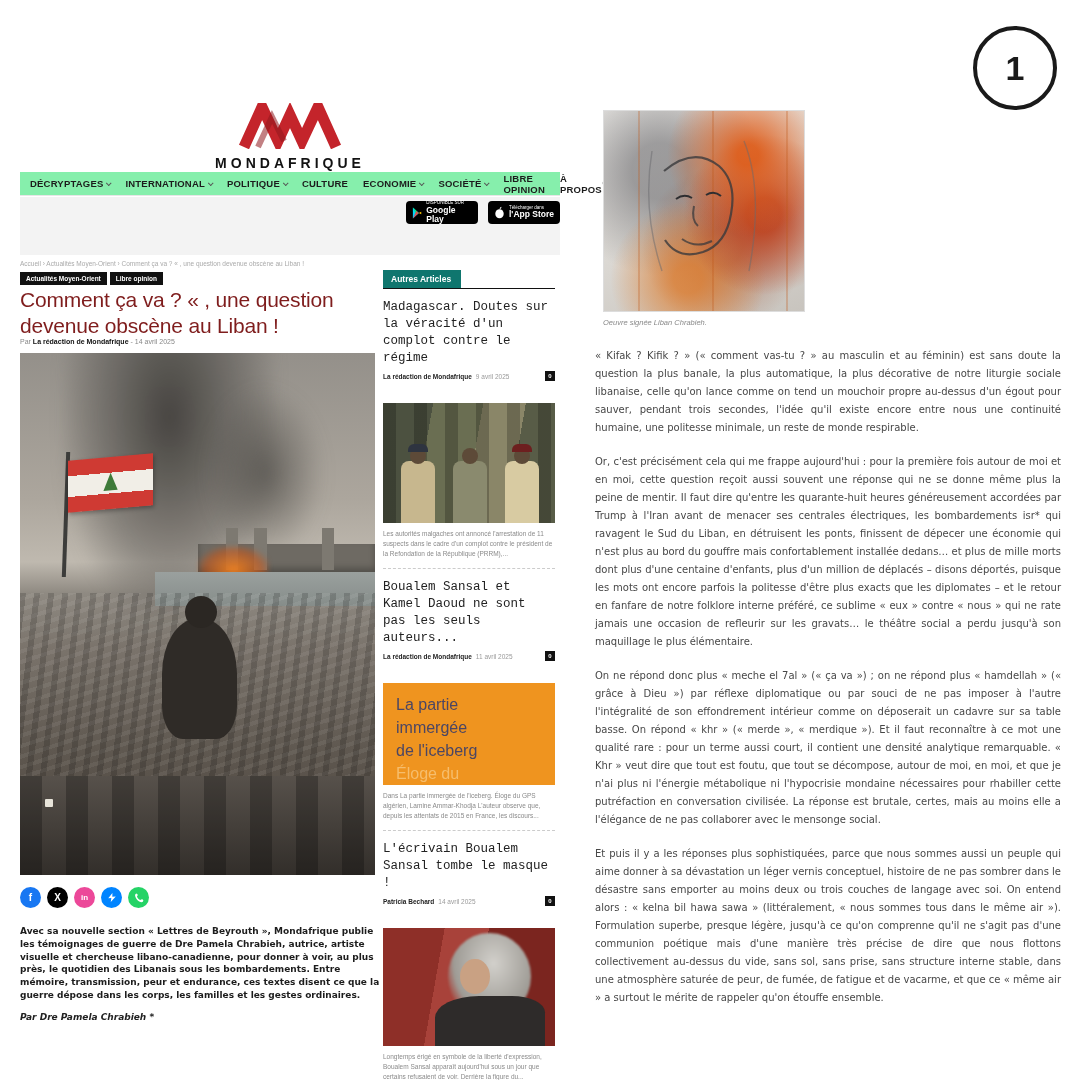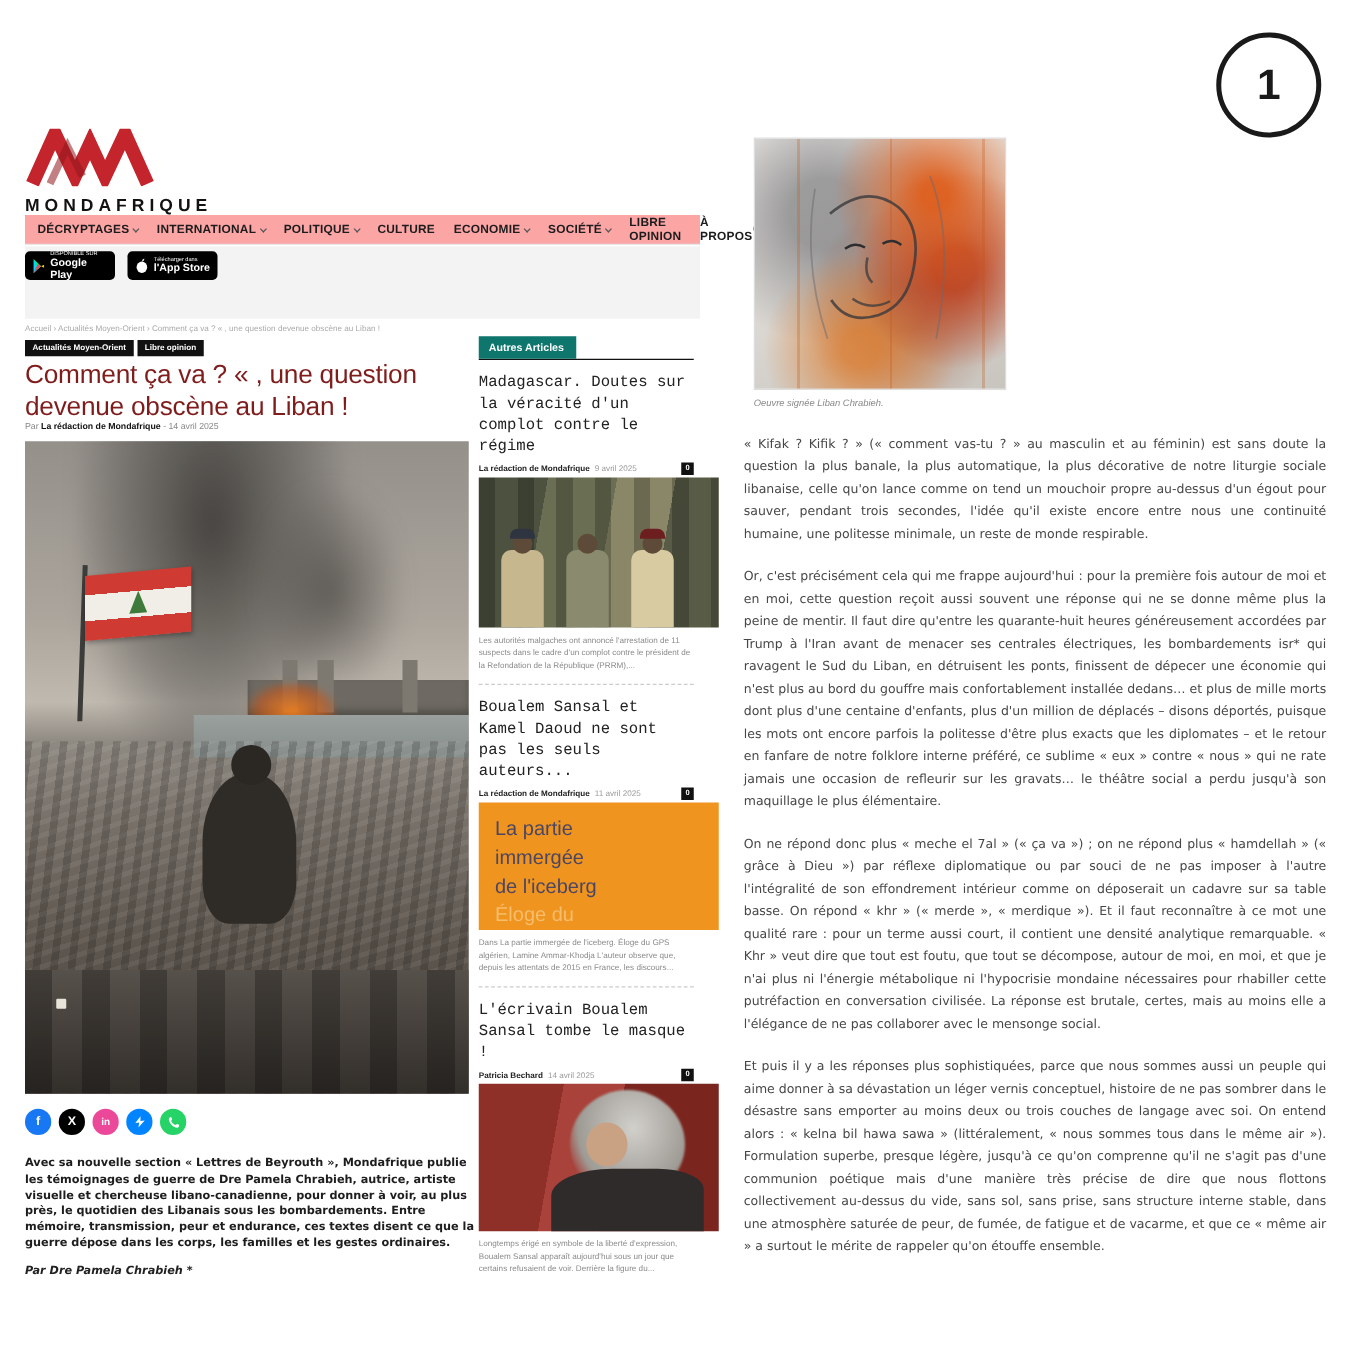--- a/index.html
+++ b/index.html
@@ -8,33 +8,33 @@
   #canvas { position:relative; width:1080px; height:1080px; background:#fff; overflow:hidden; }
 
   
   .badge-circle { position:absolute; left:973px; top:26px; width:84px; height:84px; border:4px solid #1a1a1a;
     border-radius:50%; display:flex; align-items:center; justify-content:center; background:#fff; }
   .badge-circle span { font-size:34px; font-weight:bold; color:#1a1a1a; }
 
   
   .site { position:absolute; left:20px; top:0; width:540px; height:1080px; }
 
-  .logo-wrap { position:absolute; top:103px; left:0; width:100%; text-align:left; }
+  .logo-wrap { position:absolute; top:103px; left:0; width:100%; text-align:center; }
   .logo-text { display:block; margin-top:2px; font-size:14px; font-weight:bold; letter-spacing:4px; color:#121212; }
 
   .nav { position:absolute; top:172px; left:0; width:100%; height:24px; display:flex; 
-    justify-content:space-between; padding:0 10px; border-bottom:1px solid #e6e6e6; background:#fca5a5; }
+    justify-content:space-between; padding:0 10px; border-bottom:1px solid #e6e6e6; background:#86efac; }
   .nav-items { display:flex; gap:15px; align-items:center; }
   .nav-item { font-size:9.5px; font-weight:bold; color:#1c1c1c; letter-spacing:.2px; text-decoration:none; display:flex; align-items:center; gap:3px; cursor:pointer; }
   .chev { width:4px; height:4px; border-right:1.2px solid #555; border-bottom:1.2px solid #555; transform:rotate(45deg) translateY(-1px); display:inline-block; }
   .search-btn { cursor:pointer; display:flex; align-items:center; }
 
   .strip { position:absolute; top:197px; left:0; width:100%; height:58px; background:#f3f3f3; text-align:center; }
   .strip-title { font-size:10px; font-weight:bold; color:#111; padding-top:6px; }
-  .badges-row { display:flex; justify-content:flex-start; gap:10px; margin-top:4px; }
+  .badges-row { display:flex; justify-content:flex-end; gap:10px; margin-top:4px; }
   .store-badge { width:72px; height:23px; background:#000; border-radius:4px; color:#fff; display:flex; align-items:center; padding:0 6px; gap:4px; cursor:pointer; }
   .store-txt { text-align:left; line-height:1.05; }
   .store-top { font-size:4.5px; display:block; }
   .store-bottom { font-size:8.5px; font-weight:bold; display:block; }
 
   .breadcrumb { position:absolute; top:260px; left:0; font-size:6.5px; color:#aaa; }
   .tags { position:absolute; top:272px; left:0; display:flex; gap:3px; }
   .tag { background:#111; color:#fff; font-size:6.5px; font-weight:bold; padding:3px 6px; cursor:pointer; }
 
   .art-title { position:absolute; top:287px; left:0; width:360px; font-size:21px; line-height:1.22; font-weight:400; color:#7f1d1d; letter-spacing:-.2px; }
@@ -80,21 +80,21 @@
   
   .mid { position:absolute; left:383px; top:268px; width:172px; }
   .mid-tab-row { border-bottom:1.5px solid #111; }
   .mid-tab { display:inline-block; background:#0f766e; color:#fff; font-size:8.5px; font-weight:bold; padding:4px 10px 4px 8px; }
   .m-title { font-size:12.5px; line-height:17px; color:#222; font-weight:500; margin-top:10px; cursor:pointer;font-family:Liberation Mono, monospace; }
   .m-byrow { display:flex; align-items:center; margin-top:4px; }
   .m-author { font-size:6.5px; font-weight:bold; color:#222; }
   .m-date { font-size:6.5px; color:#9a9a9a; margin-left:4px; }
   .m-cbadge { margin-left:auto; width:10px; height:10px; background:#111; color:#fff; font-size:6px; font-weight:bold;
     display:flex; align-items:center; justify-content:center; cursor:pointer; }
-  .m-thumb { width:192px; margin-top:2px; position:relative; overflow:hidden; cursor:pointer; }
+  .m-thumb { width:172px; margin-top:22px; position:relative; overflow:hidden; cursor:pointer; }
   .m-excerpt { font-size:6.5px; line-height:10px; color:#8a8a8a; margin-top:6px; font-family:"Liberation Sans", sans-serif; }
   .m-divider { border-top:1px dashed #ccc; margin-top:9px; }
 
   
   .thumb-mada { height:120px; background:linear-gradient(100deg,#4c5140 0 26%,#6a6e52 26% 52%,#8a8668 52% 74%,#585c47 74%); }
   .thumb-mada .bars { position:absolute; inset:0; background:repeating-linear-gradient(90deg, rgba(0,0,0,.22) 0 13px, transparent 13px 31px); }
   .fig { position:absolute; bottom:0; border-radius:8px 8px 0 0; }
   .fig-b { width:34px; height:62px; background:#c7b78e; }
   .fig-h { position:absolute; top:-13px; left:9px; width:16px; height:16px; border-radius:50%; background:#5d4a38; }
   .beret { position:absolute; top:-17px; left:7px; width:20px; height:8px; border-radius:6px 6px 0 0; background:#2e3440; }

